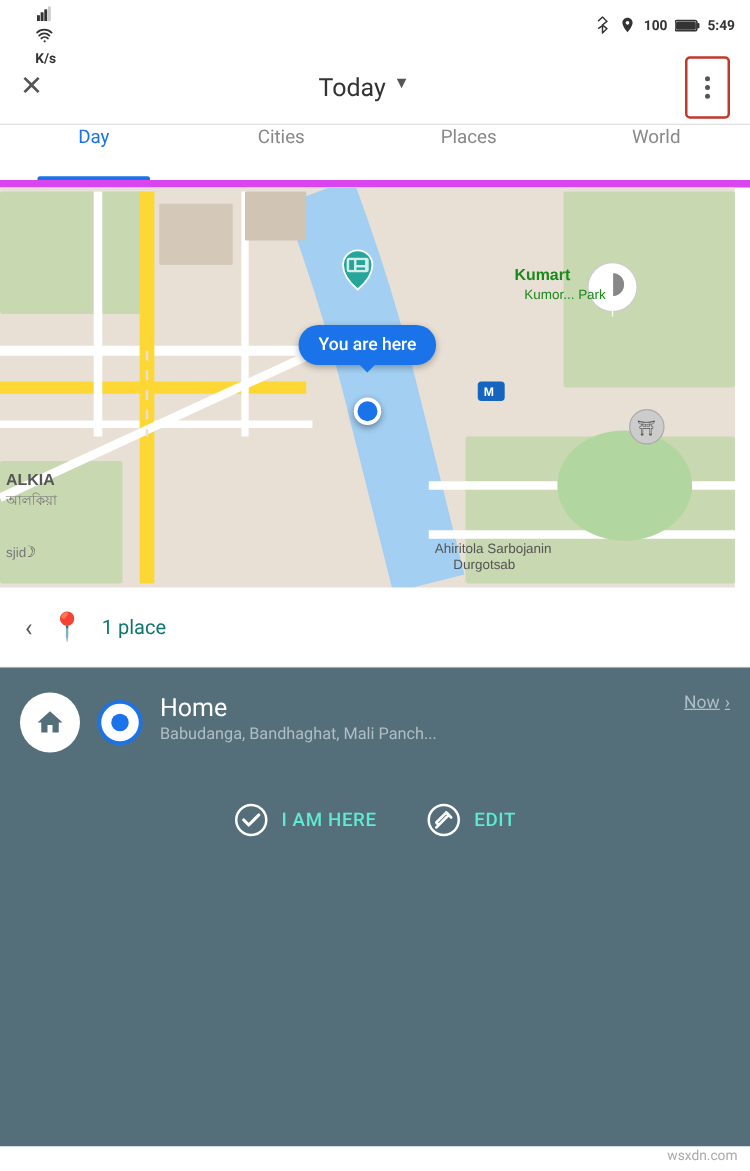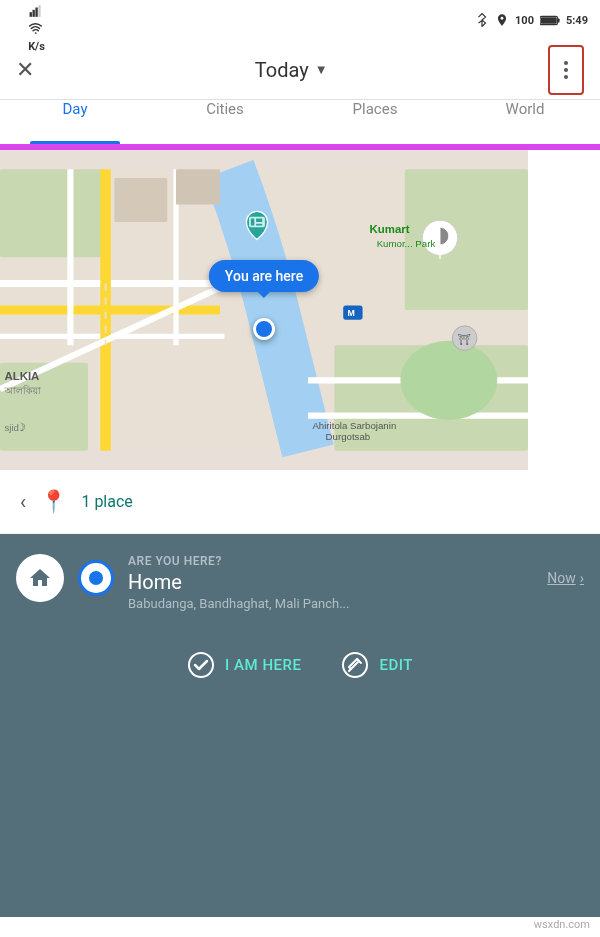--- a/index.html
+++ b/index.html
@@ -48,21 +48,20 @@
       align-items: center;
       justify-content: space-between;
       padding: 0 16px;
       border-bottom: 1px solid #e0e0e0;
     }
     .header-title {
       font-size: 20px;
       font-weight: 400;
       color: #333;
       display: flex;
-      align-items: center;
       gap: 6px;
     }
     .header-title .arrow-down {
       font-size: 13px;
       color: #555;
     }
     .close-btn {
       font-size: 22px;
       color: #555;
       cursor: pointer;
@@ -112,21 +111,21 @@
       bottom: 0;
       left: 20%;
       right: 20%;
       height: 3px;
       background: #1a73e8;
       border-radius: 2px 2px 0 0;
     }
 
     
     .map-container {
-      width: 528px;
+      width: 588px;
       height: 320px;
       position: relative;
       overflow: hidden;
       background: #e8e0d8;
     }
 
     
     .map-svg {
       width: 100%;
       height: 100%;
@@ -456,21 +455,20 @@
       <svg viewBox="0 0 24 24">
         <path d="M10 20v-6h4v6h5v-8h3L12 3 2 12h3v8z"></path>
       </svg>
     </div>
 
     <div class="blue-ring">
       <div class="blue-dot-inner"></div>
     </div>
 
     <div class="card-text">
-      <div class="are-you-here">ARE YOU HERE?</div>
       <div class="home-label-row">
         <span class="home-label">Home</span>
         <div class="now-row">
           <span>Now</span>
           <span class="now-chevron">›</span>
         </div>
       </div>
       <div class="address-text">Babudanga, Bandhaghat, Mali Panch...</div>
     </div>
   </div>

